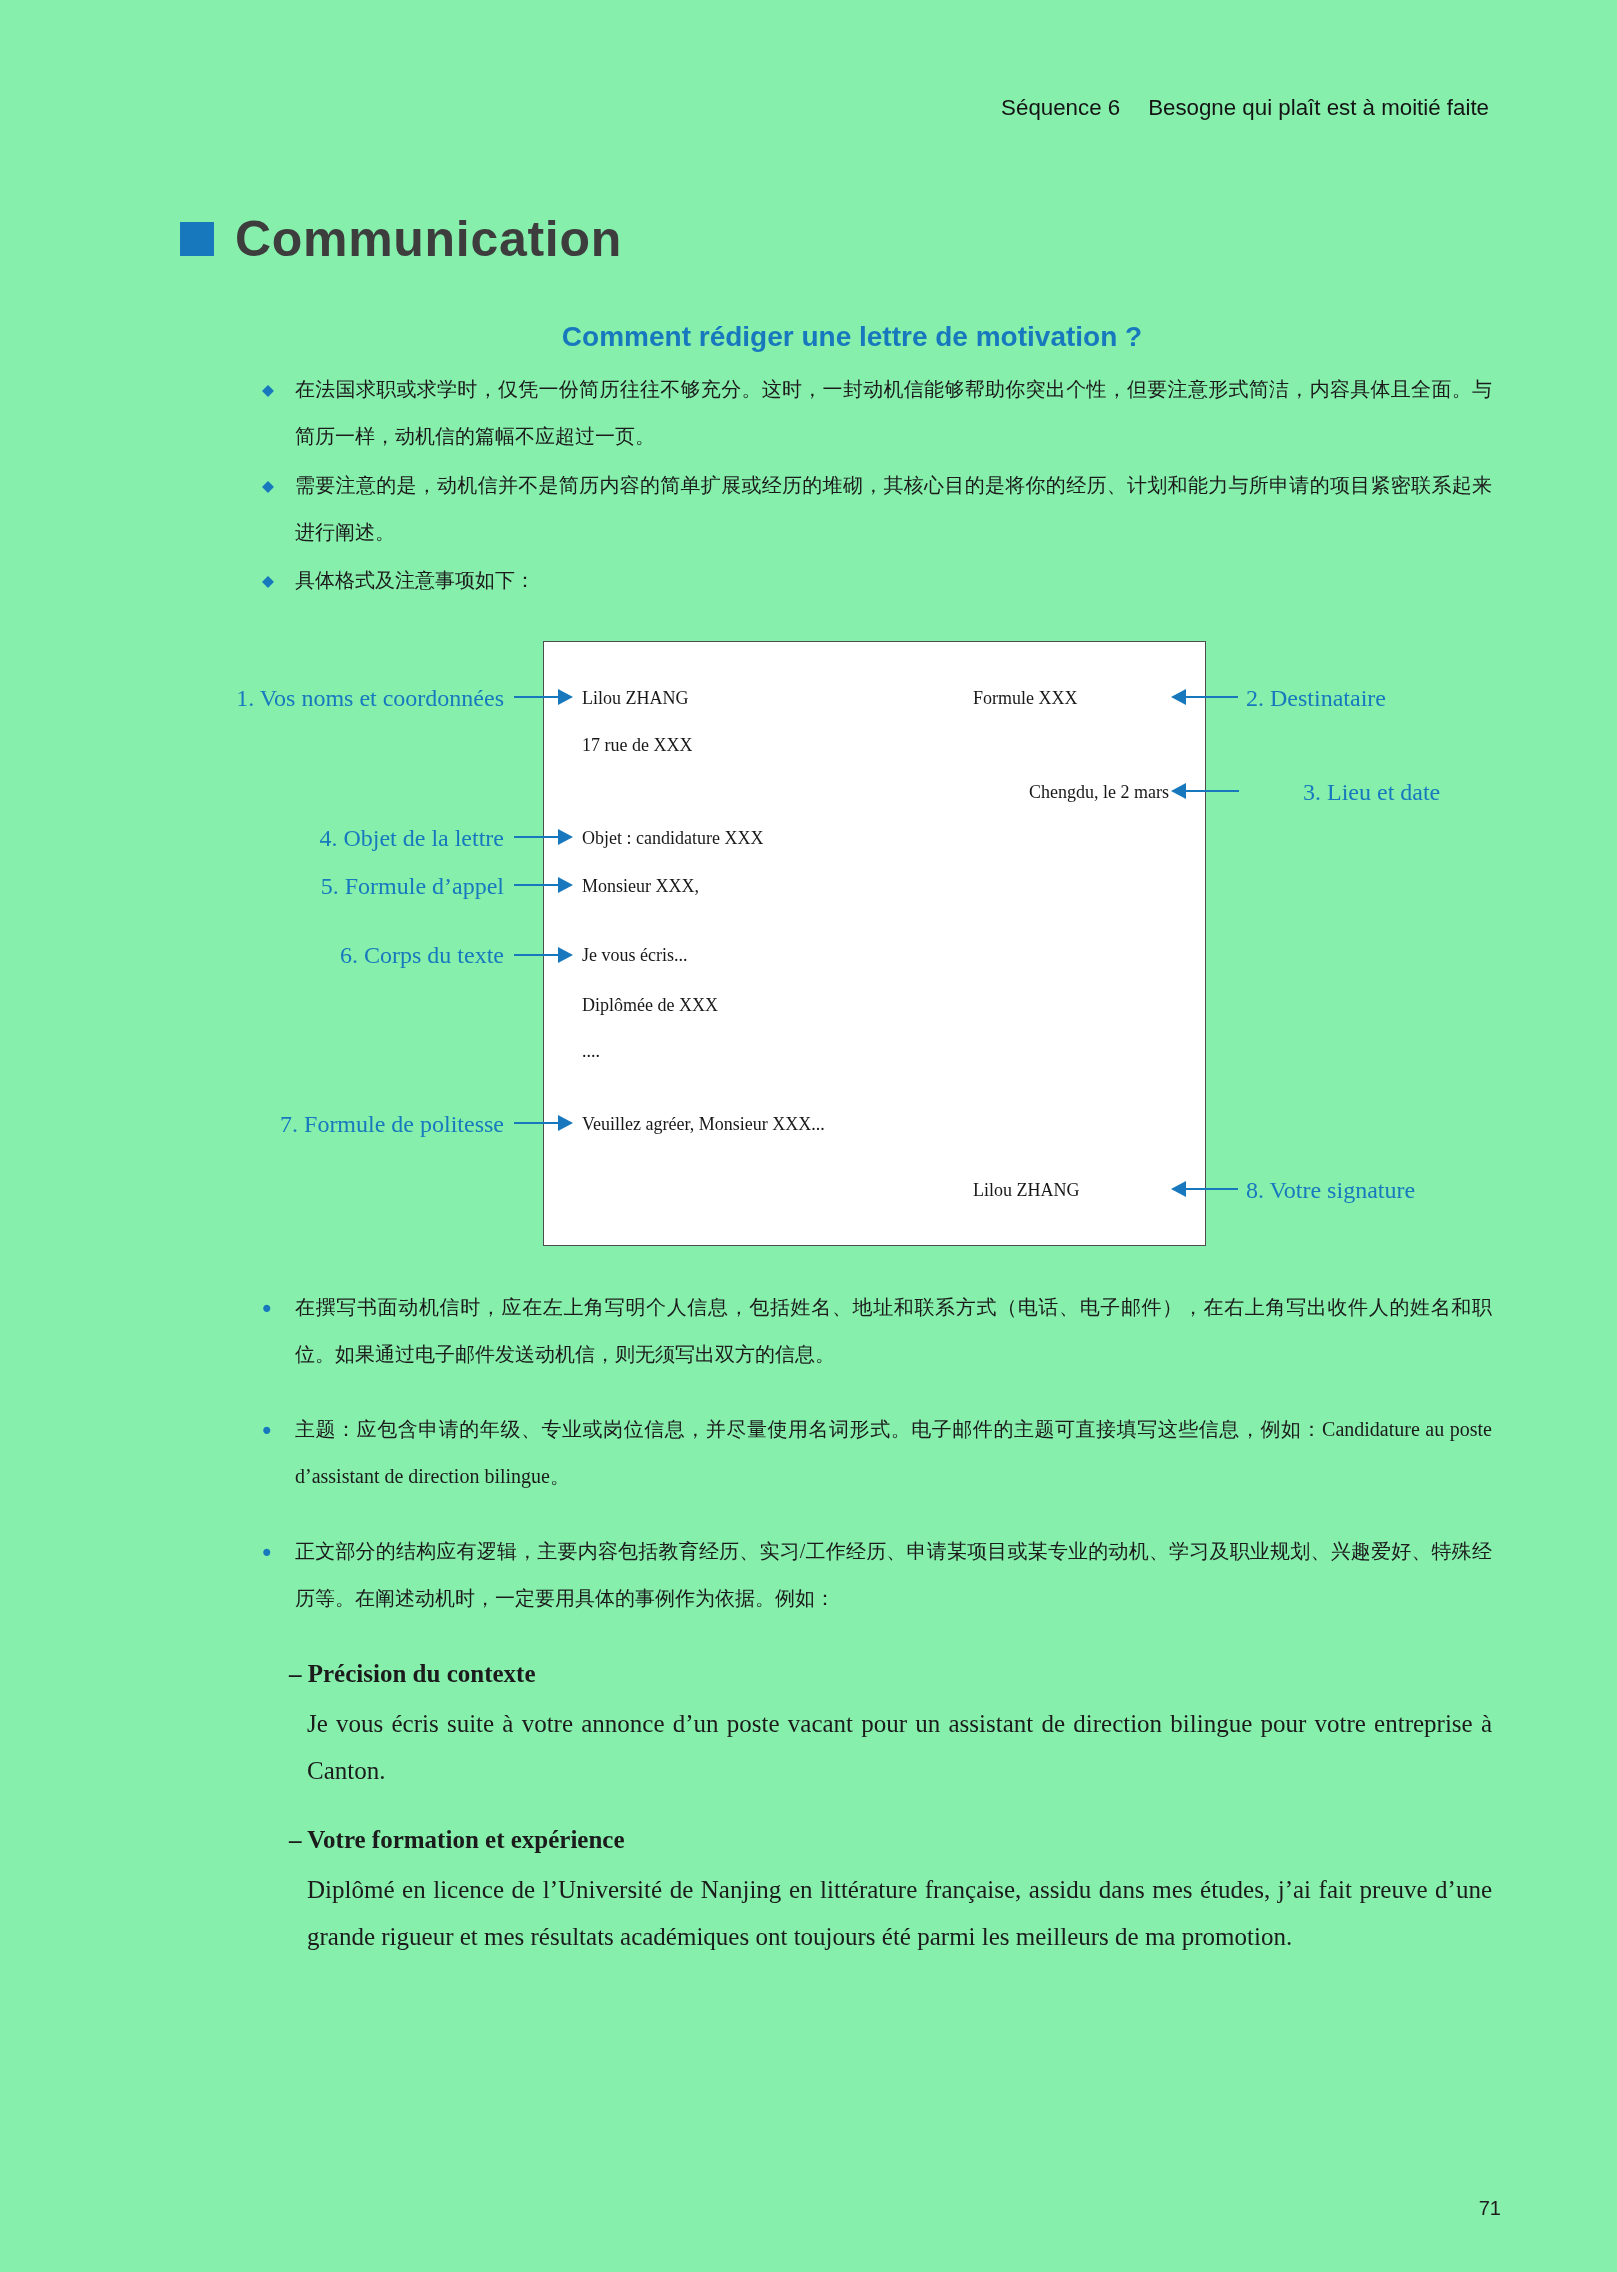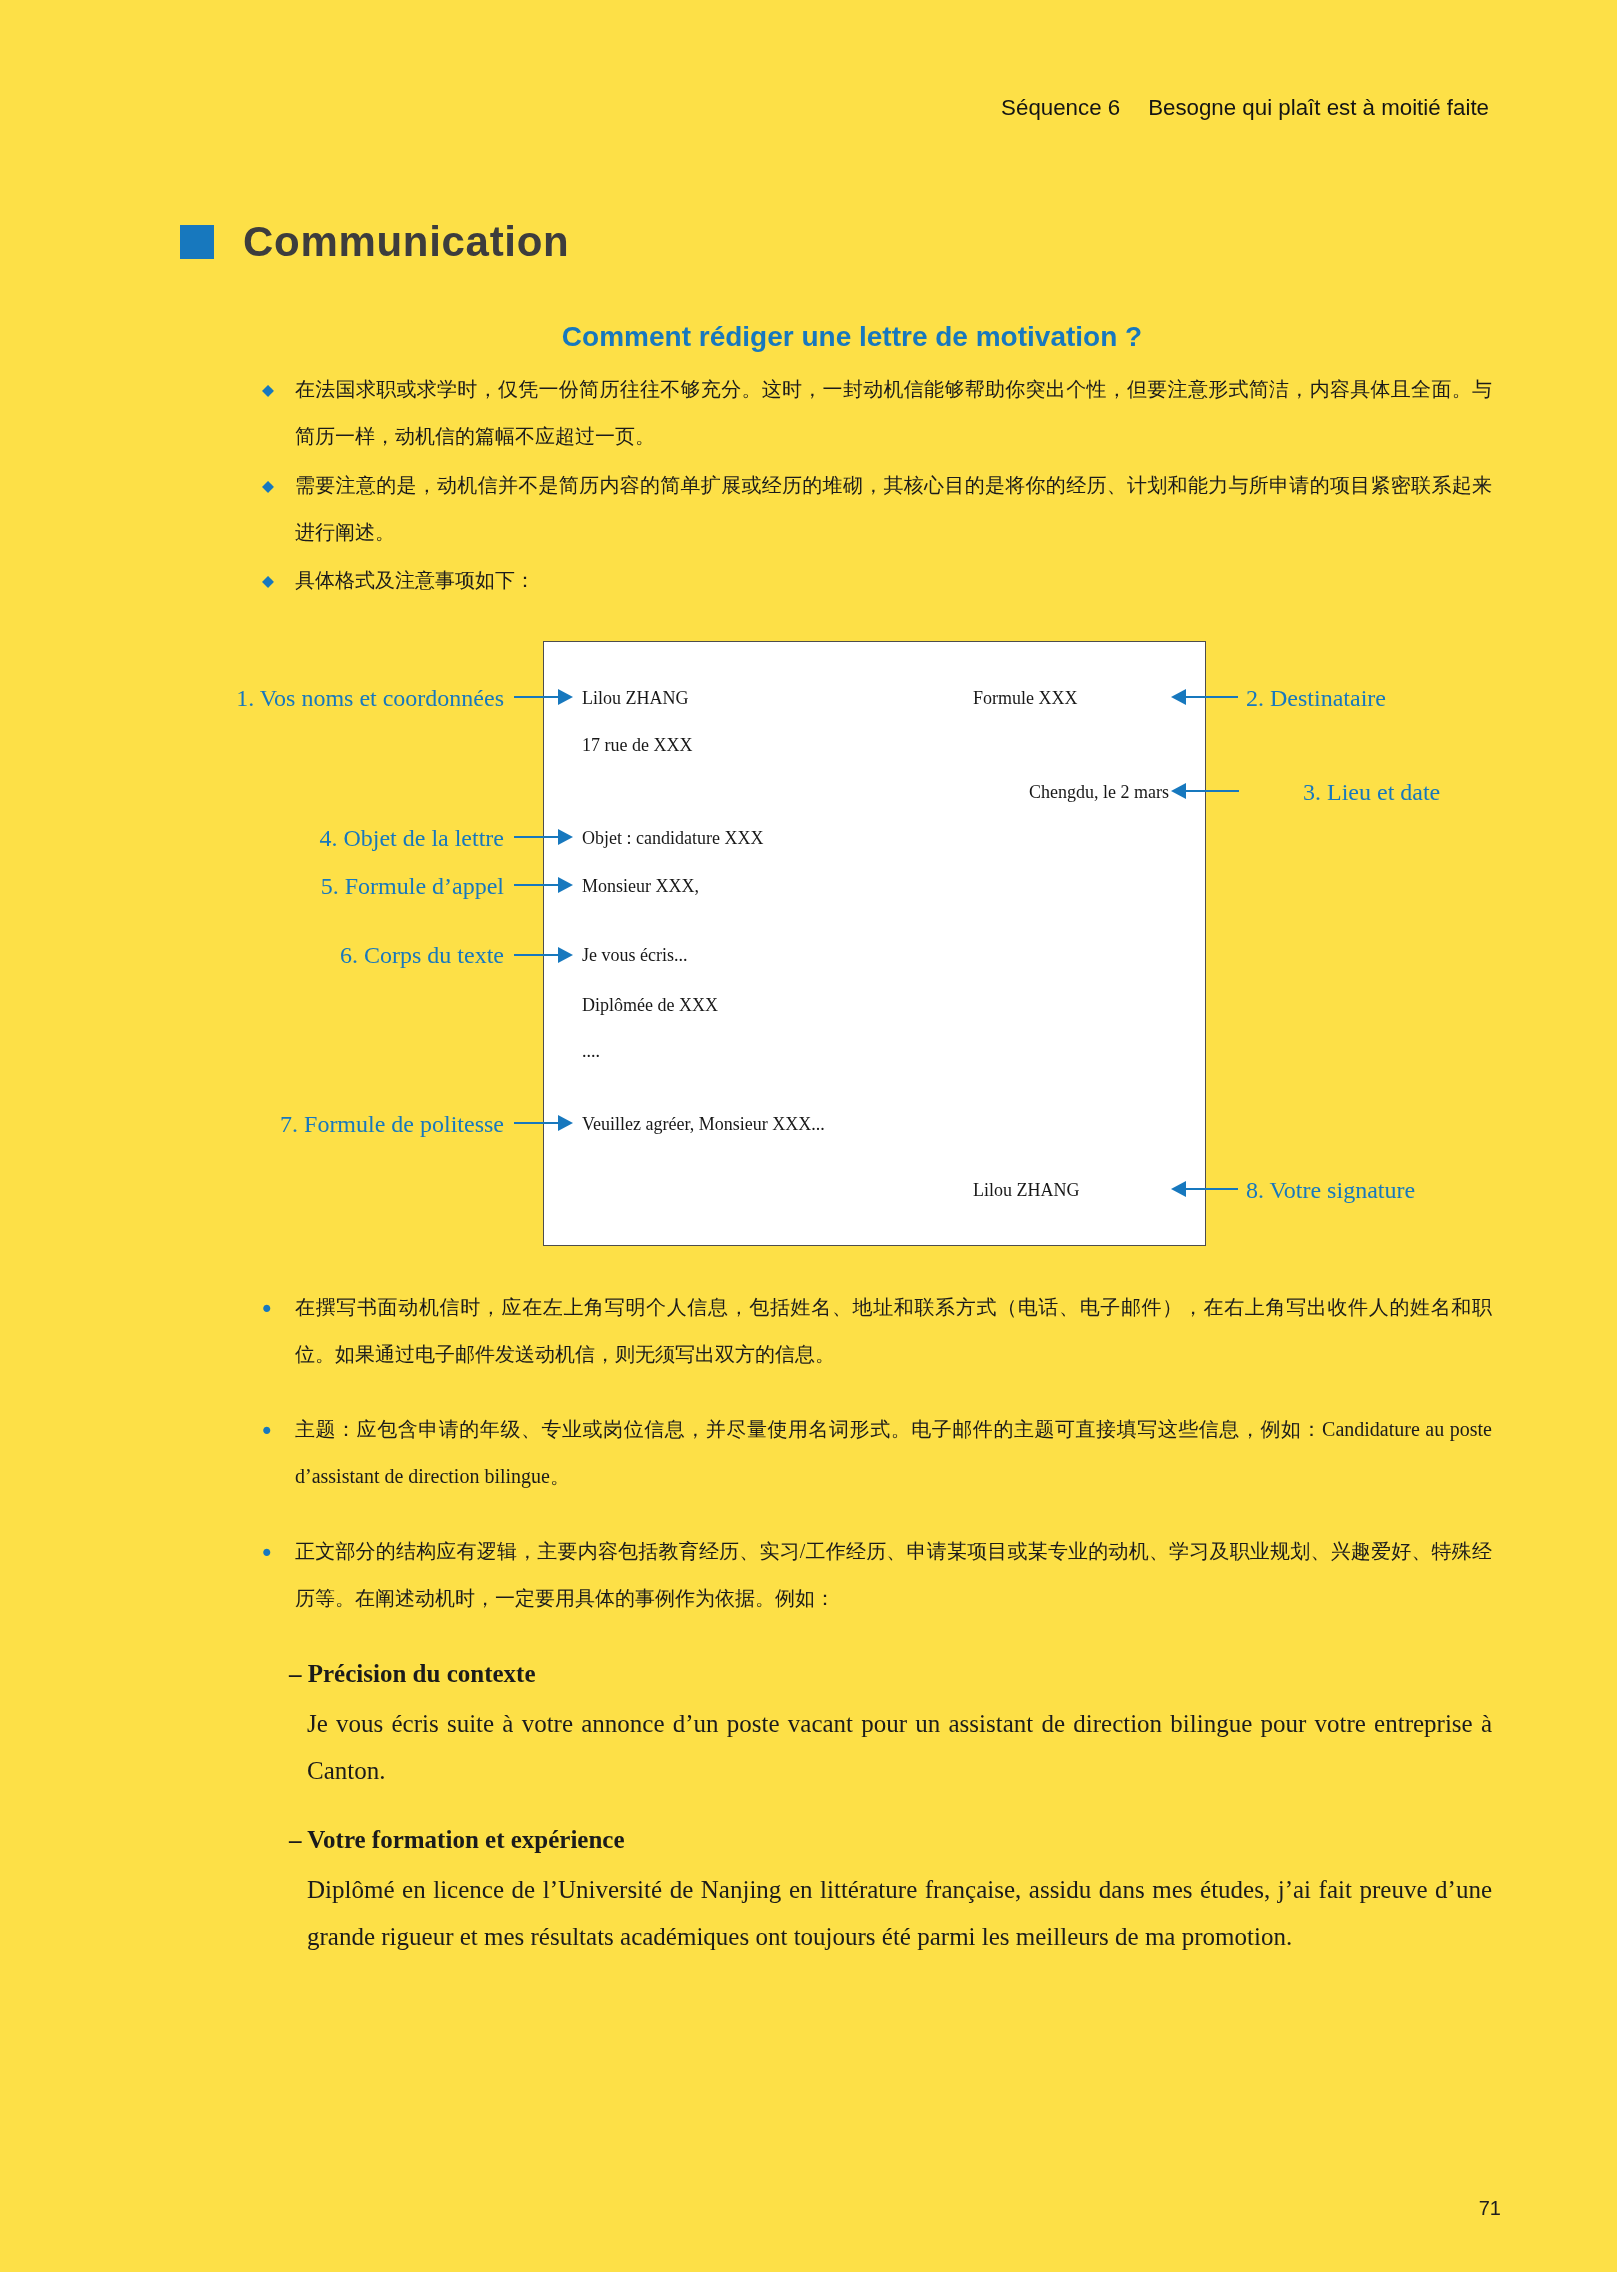--- a/index.html
+++ b/index.html
@@ -3,21 +3,21 @@
 <meta charset="utf-8">
 <style>
   :root{
     --accent:#1778be;
     --ink:#1b1b1b;
   }
   html,body{margin:0;padding:0;background:#e8e8e8;}
   .page{
     position:relative;
     width:1617px;height:2273px;
-    background:#fde047;
+    background:#86efac;
     font-family:"Liberation Serif","DejaVu Serif",serif;
     color:var(--ink);
     overflow:hidden;
   }
   
   .header{
     position:absolute;top:95px;right:128px;
     font-family:"Liberation Sans","DejaVu Sans",sans-serif;
     font-size:22.3px;color:#141414;white-space:nowrap;
   }
@@ -25,22 +25,22 @@
   
   .title-row{
     position:absolute;top:210px;left:180px;
     display:flex;align-items:center;
   }
   .title-square{
     width:34px;height:34px;background:var(--accent);
     display:inline-block;margin-right:21px;flex:none;
   }
   .title{
-    margin:8px;font-family:"Liberation Sans","DejaVu Sans",sans-serif;
-    font-size:42px;font-weight:700;color:#3d3d3d;letter-spacing:0.7px;
+    margin:0;font-family:"Liberation Sans","DejaVu Sans",sans-serif;
+    font-size:50px;font-weight:700;color:#3d3d3d;letter-spacing:0.7px;
   }
   .subtitle{
     position:absolute;top:305px;left:182px;width:1308px;
     margin:16px;text-align:center;
     font-family:"Liberation Sans","DejaVu Sans",sans-serif;
     font-size:28px;font-weight:700;color:var(--accent);
   }
   
   .intro{position:absolute;top:366px;left:262px;width:1230px;}
   .notes{position:absolute;top:1284px;left:262px;width:1230px;}

